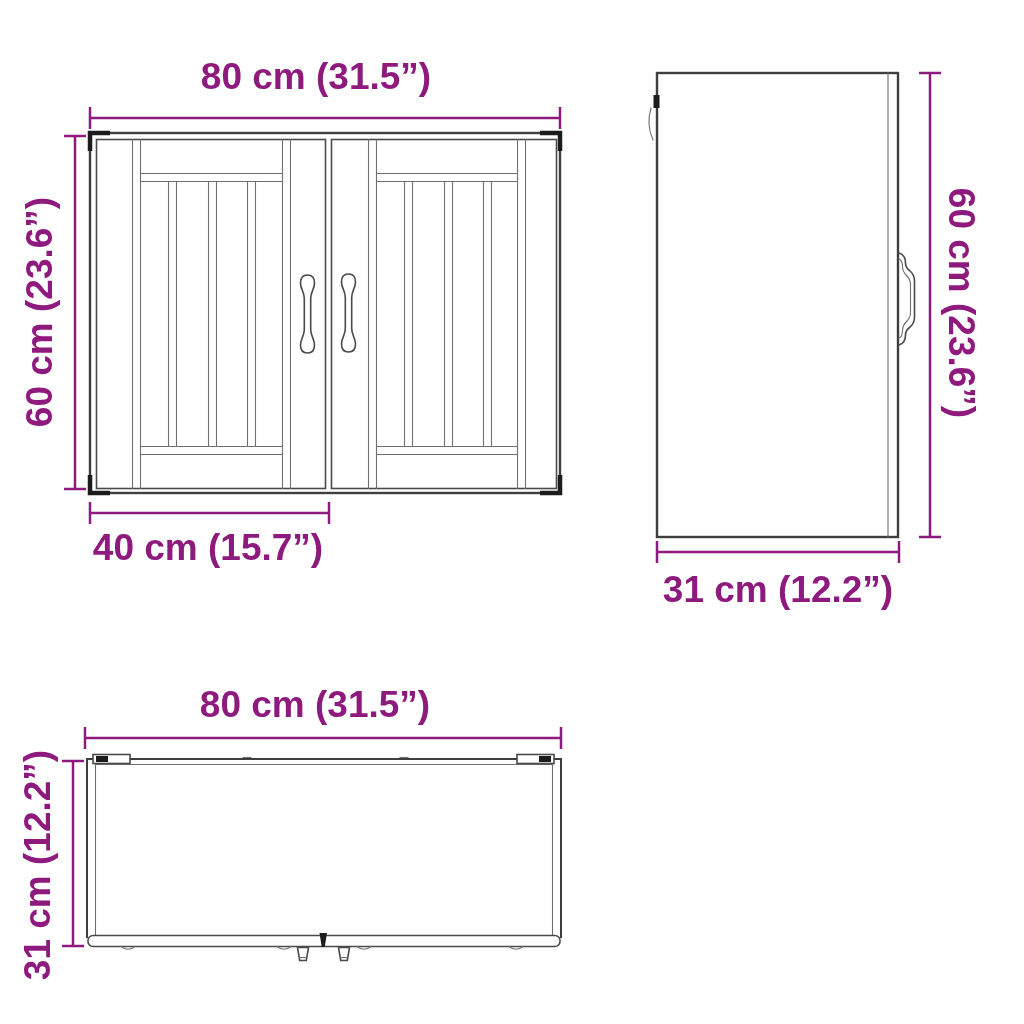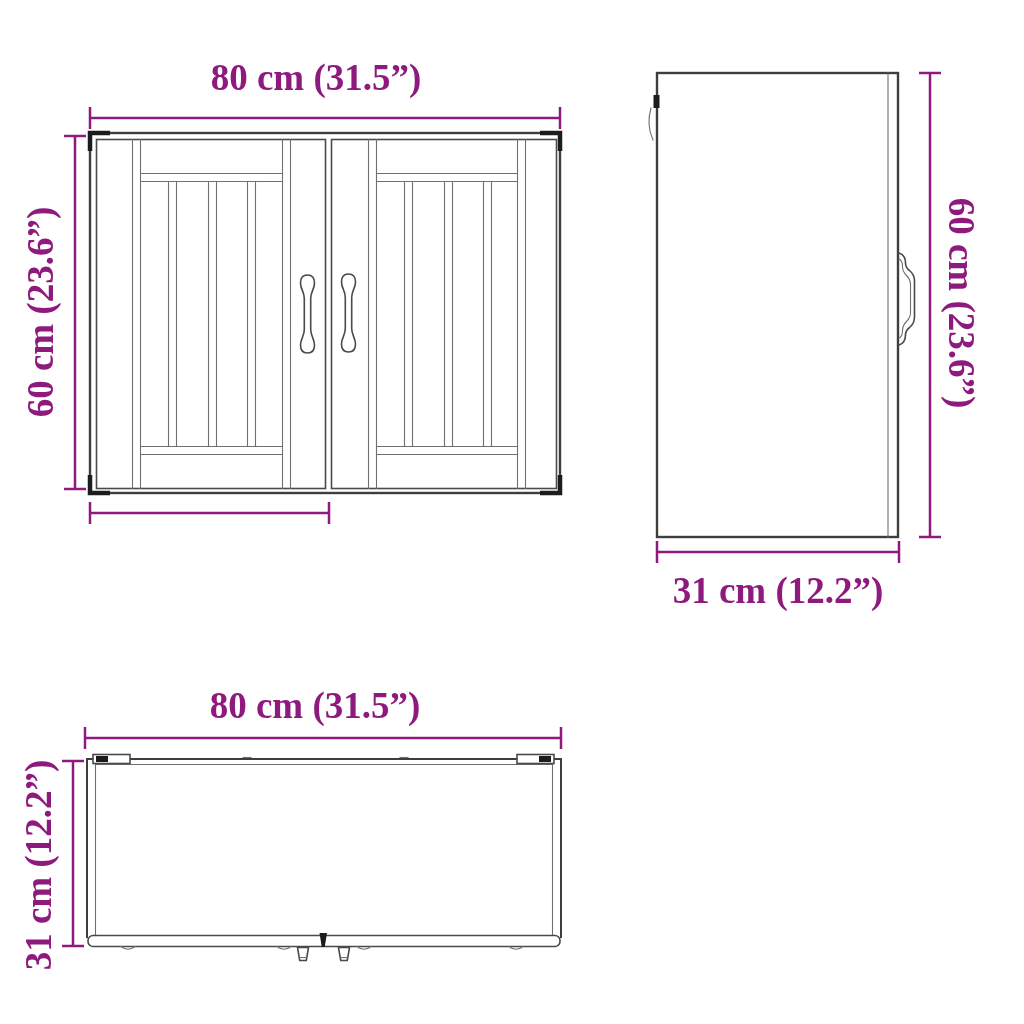--- a/index.html
+++ b/index.html
@@ -1,18 +1,18 @@
 <!DOCTYPE html>
 <html style="--accent: #8e1a7e; --line: #3e3e3e; --lineLight: #6f6f6f;"><head>
 <meta charset="utf-8">
 <style>
   html,body{margin:0;padding:0;background:#ffffff;}
   .canvas{
     position:relative;width:1024px;height:1024px;background:#ffffff;
-    font-family:Liberation Serif, serif;overflow:hidden;
+    font-family:Liberation Sans, sans-serif;overflow:hidden;
   }
   .diagram-svg{position:absolute;left:0;top:0;}
   .dim-label{
     position:absolute;
     font-weight:700;font-size:37px;letter-spacing:0px;
     color:var(--accent);white-space:nowrap;
     transform:translate(-50%,-50%);
   }
   .dim-label.rot-ccw{transform:translate(-50%,-50%) rotate(-90deg);}
   .dim-label.rot-cw{transform:translate(-50%,-50%) rotate(90deg);}
@@ -179,20 +179,21 @@
         <path class="s-midw" d="M338.5,947.5 L349.5,947.5 L347.3,960.5 L340.7,960.5 Z"></path>
         <line class="s-thin" x1="340.4" y1="957.5" x2="347.6" y2="957.5"></line>
       </g>
     </g>
   </svg>
 
   <div class="dim-label" style="left:316px;top:77px;">80 cm (31.5”)</div>
 
   <div class="dim-label rot-ccw" style="left:40px;top:312px;">60 cm (23.6”)</div>
 
+  <div class="dim-label" style="left:208px;top:548px;">40 cm (15.7”)</div>
 
   <div class="dim-label rot-cw" style="left:961px;top:303px;">60 cm (23.6”)</div>
 
   <div class="dim-label" style="left:778px;top:590px;">31 cm (12.2”)</div>
 
   <div class="dim-label" style="left:315px;top:705px;">80 cm (31.5”)</div>
 
   <div class="dim-label rot-ccw" style="left:38px;top:865px;">31 cm (12.2”)</div>
 
 </div>

